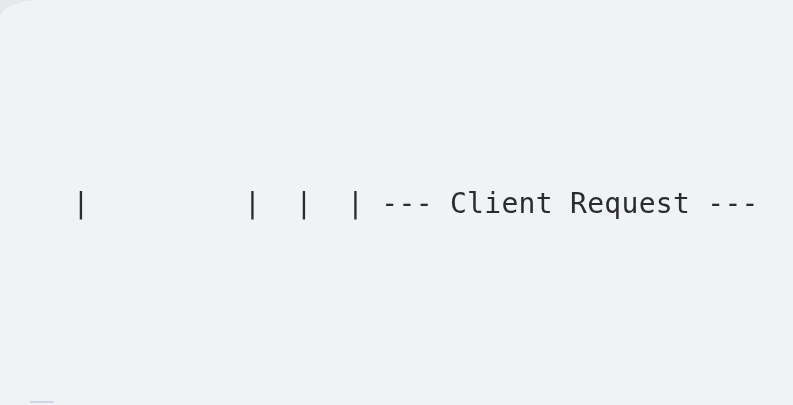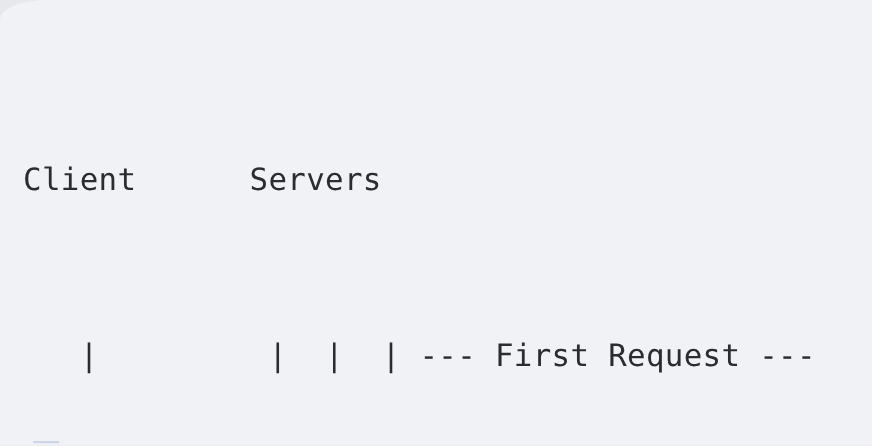--- a/index.html
+++ b/index.html
@@ -46,23 +46,22 @@
     background: rgba(140, 160, 210, 0.35);
     border-radius: 2px;
   }
 </style>
 </head>
 <body>
 
 <div class="panel">
   <div class="ascii">
 
-    <div class="row"><span class="actor">Client</span><span class="gap">      </span><span class="actor">Servers</span></div>
 
-    <div class="row"><span class="art">   |         |  |  | </span><span class="label">--- First Request ---</span></div>
+    <div class="row"><span class="art">   |         |  |  | </span><span class="label">--- Client Request ---</span></div>
 
     
 
     
 
     
 
     
 
     

